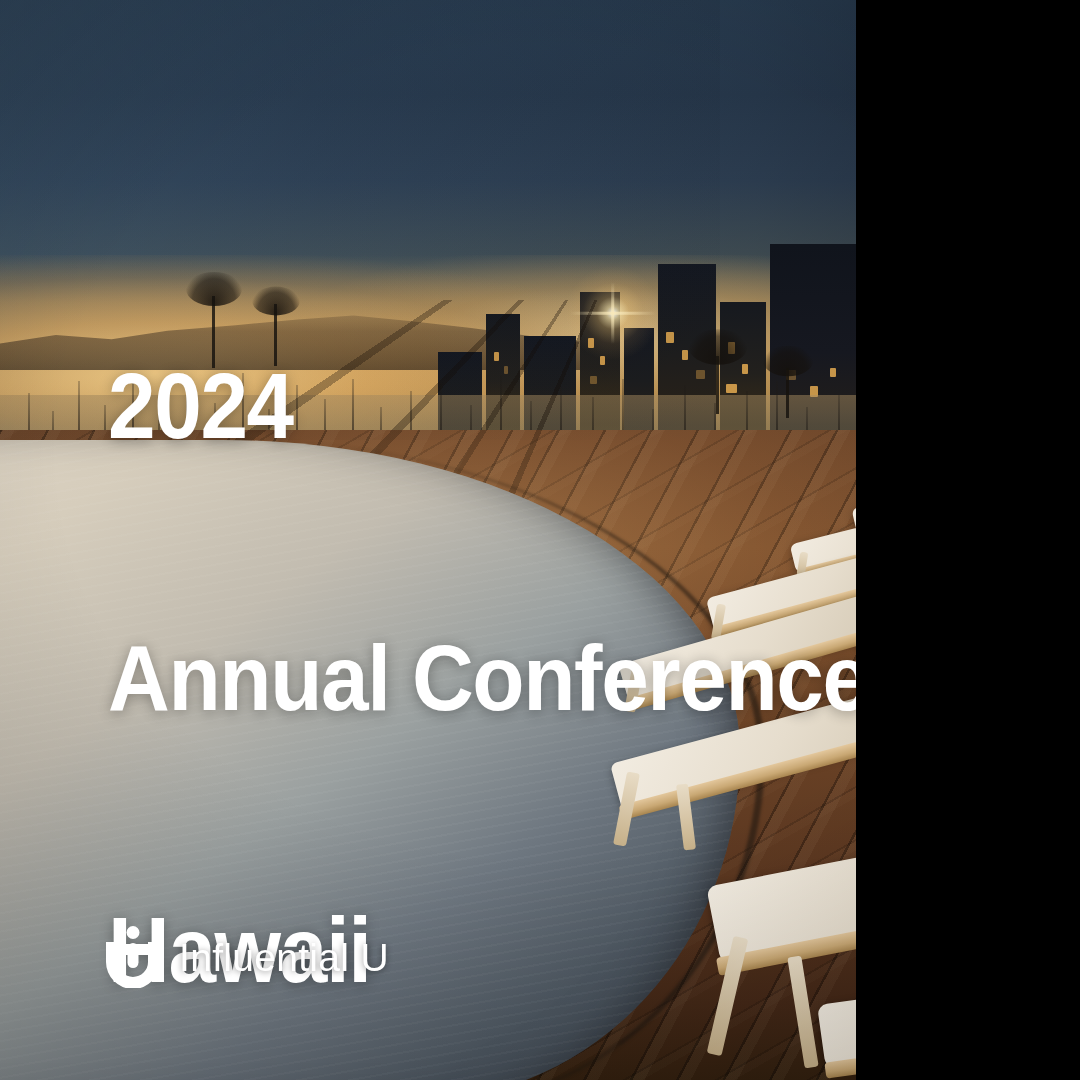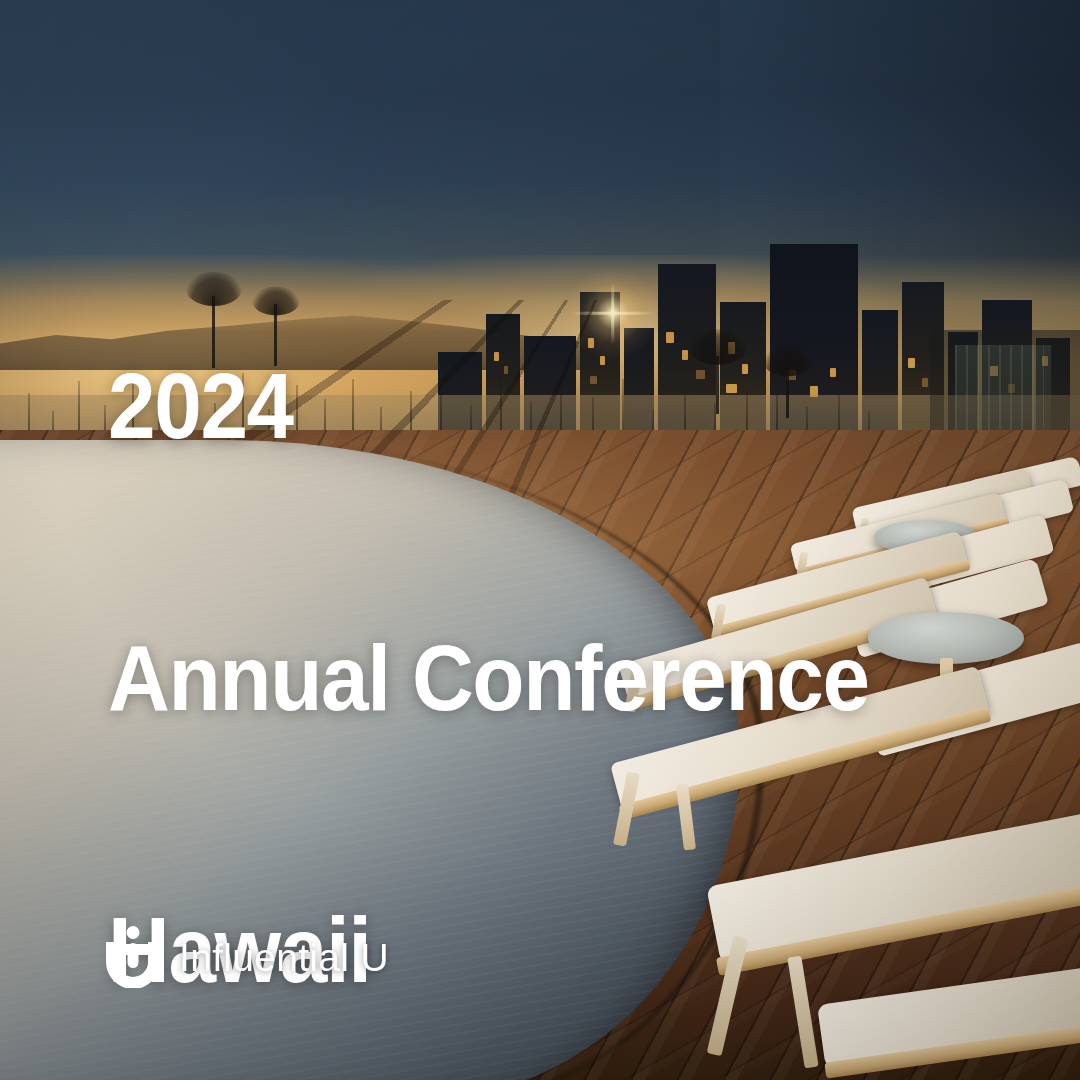--- a/index.html
+++ b/index.html
@@ -7,21 +7,21 @@
     margin: 0;
     padding: 0;
     background: #000;
   }
   body {
     font-family: "Liberation Sans", sans-serif;
   }
 
   #poster {
     position: relative;
-    width: 1080px;
+    width: 856px;
     height: 1080px;
     overflow: hidden;
     background: #1e2a38;
     user-select: none;
   }
 
   
   .layer { position: absolute; }
 
   

